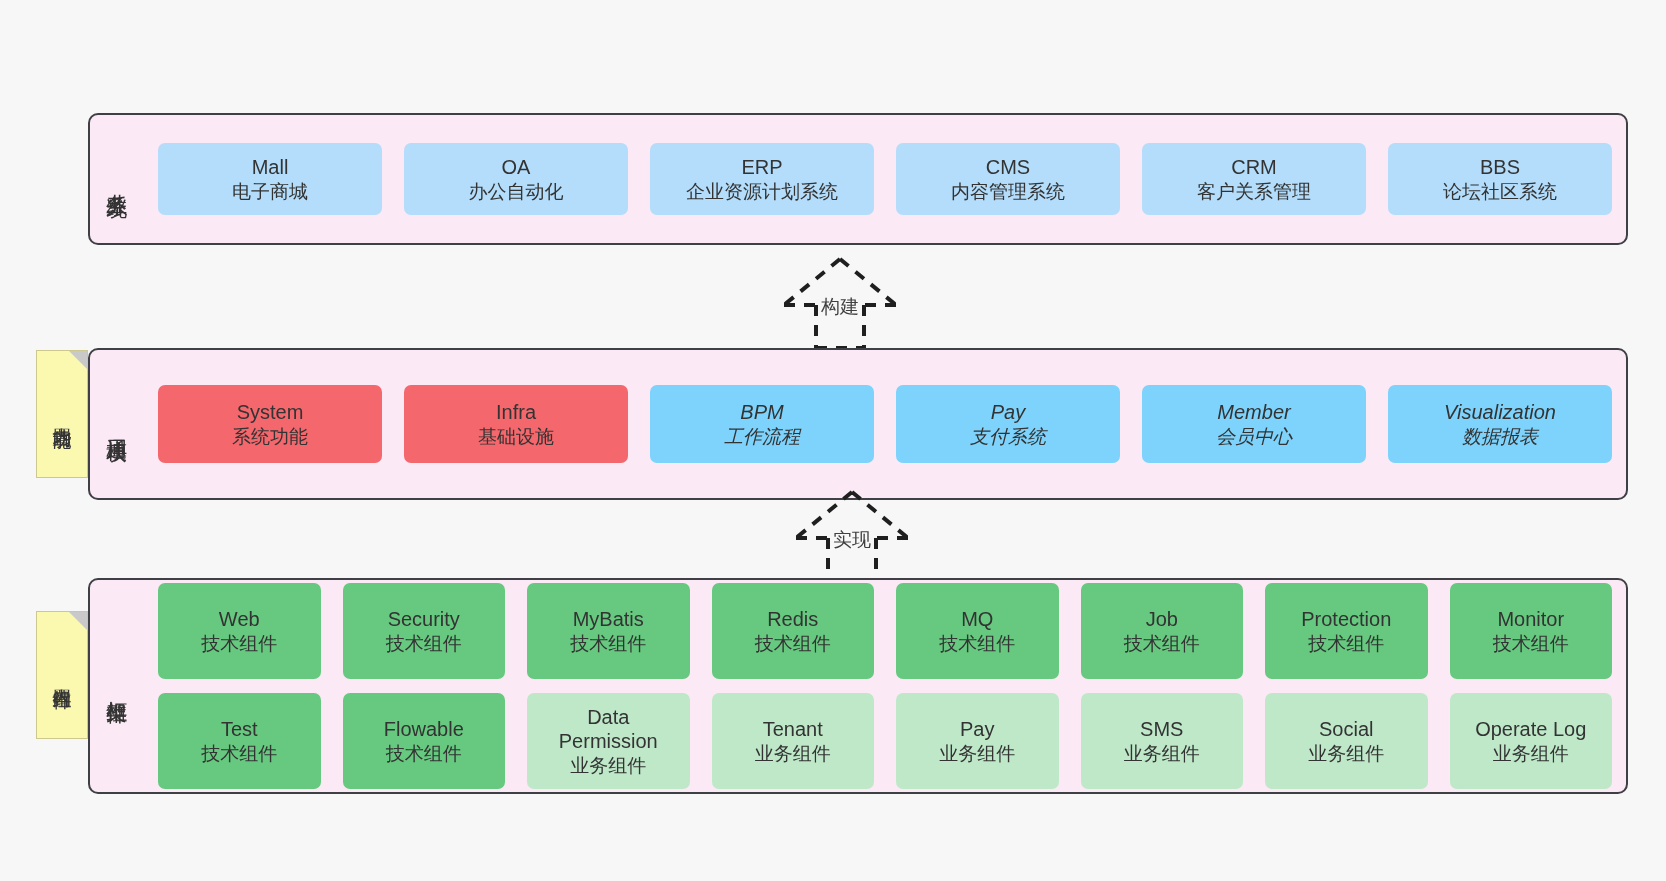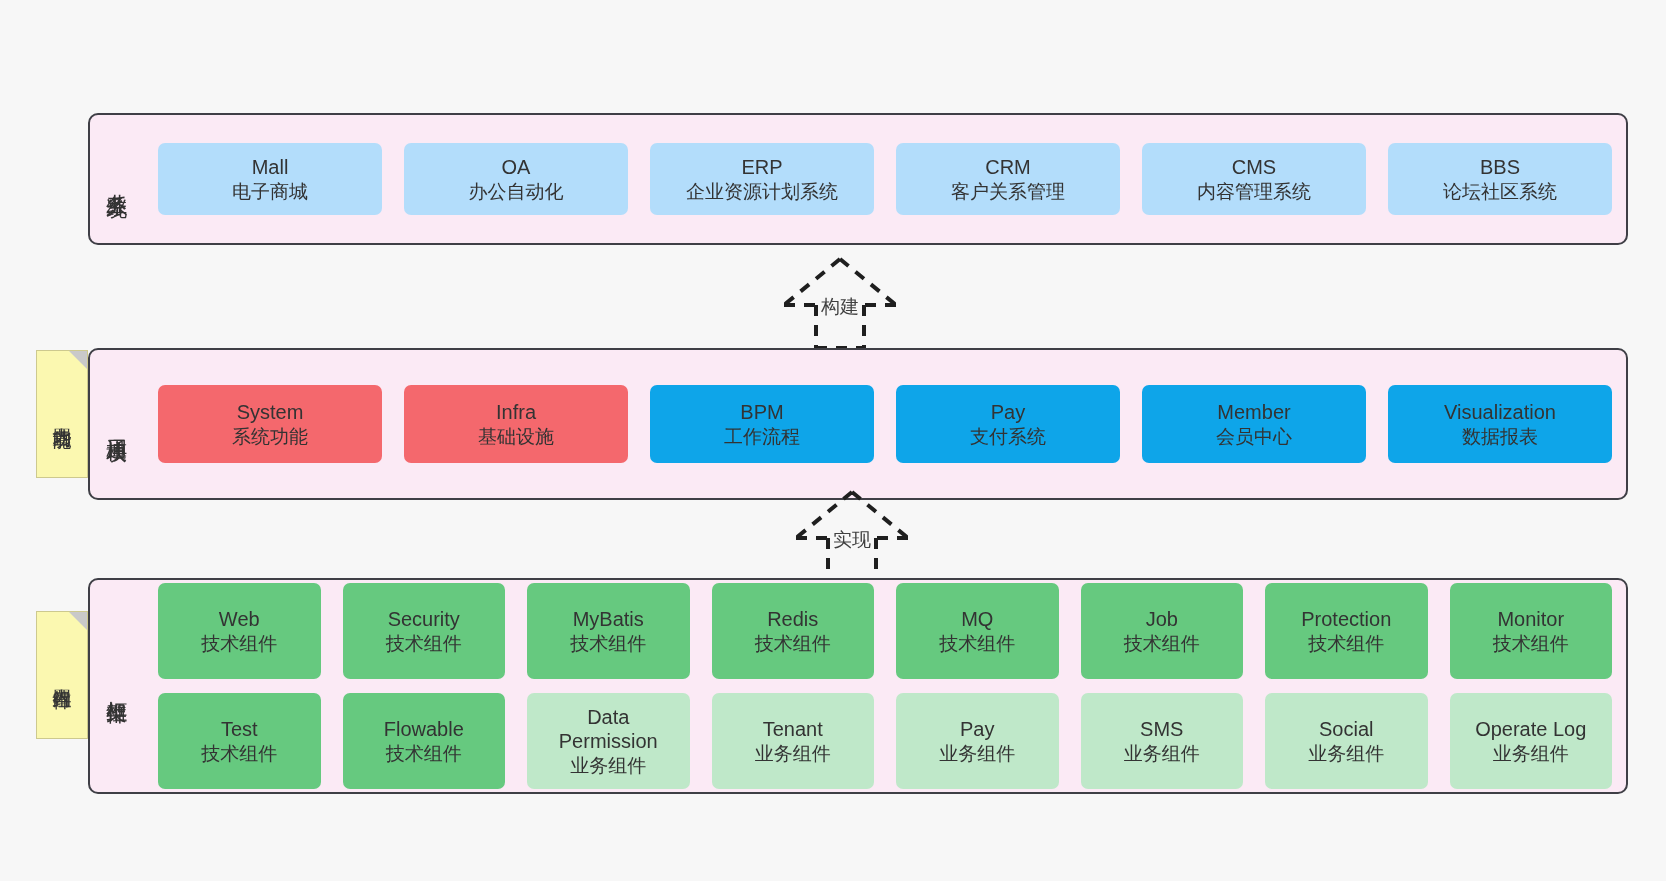--- a/index.html
+++ b/index.html
@@ -74,21 +74,21 @@
     text-align: center;
     line-height: 1.22;
     padding: 6px 13px;
     box-sizing: border-box;
   }
   .card .t1 { font-size: 20px; }
   .card .t2 { font-size: 19px; }
 
   .c-blue        { background: #b3ddfb; }
   .c-red         { background: #f4686d; }
-  .c-pink        { background: #0ea5e9; }
+  .c-pink        { background: #7dd3fc; font-style: italic; }
   .c-green       { background: #66c97f; }
   .c-greenlight  { background: #bfe8c9; }
 
   
   #layer-business { left: 88px;  top: 113px; width: 1540px; height: 132px; }
   #layer-business .card { height: 72px; }
 
   #layer-common   { left: 88px;  top: 348px; width: 1540px; height: 152px; }
   #layer-common .card { height: 78px; }
 
@@ -161,26 +161,26 @@
         </div>
         <div class="card c-blue">
           <span class="t1">OA</span>
           <span class="t2">办公自动化</span>
         </div>
         <div class="card c-blue">
           <span class="t1">ERP</span>
           <span class="t2">企业资源计划系统</span>
         </div>
         <div class="card c-blue">
+          <span class="t1">CMS</span>
+          <span class="t2">内容管理系统</span>
+        </div>
+        <div class="card c-blue">
           <span class="t1">CRM</span>
           <span class="t2">客户关系管理</span>
-        </div>
-        <div class="card c-blue">
-          <span class="t1">CMS</span>
-          <span class="t2">内容管理系统</span>
         </div>
         <div class="card c-blue">
           <span class="t1">BBS</span>
           <span class="t2">论坛社区系统</span>
         </div>
       </div>
     </div>
   </div>
 
   <div class="arrow" id="arrow-build">

